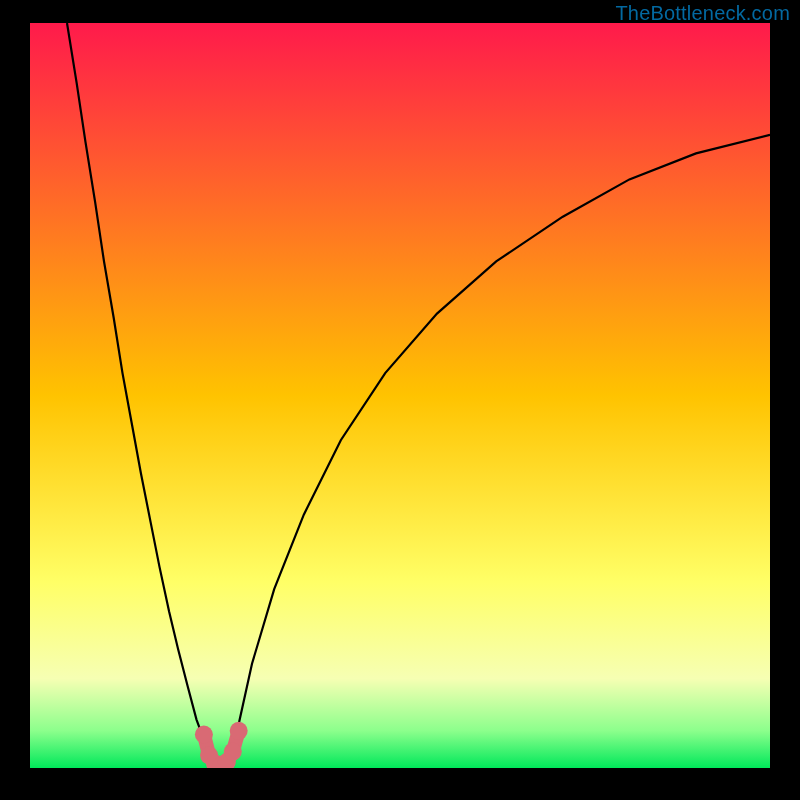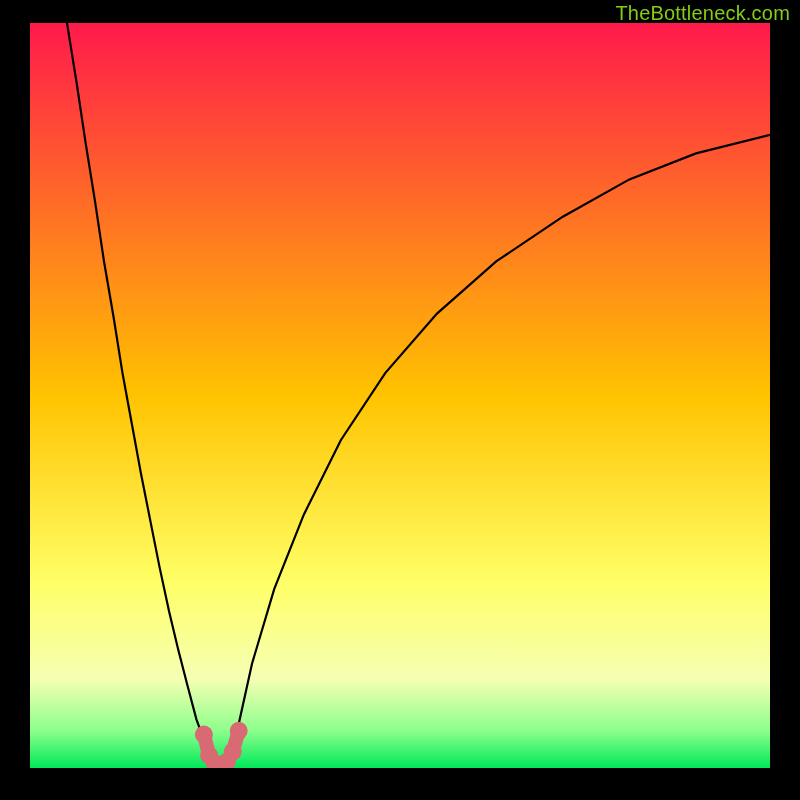--- a/index.html
+++ b/index.html
@@ -24,21 +24,21 @@
     top: 23px;
     width: 740px;
     height: 745px;
   }
   .watermark {
     position: absolute;
     top: 2px;
     right: 10px;
     font-family: Arial, Helvetica, sans-serif;
     font-size: 20px;
-    color: #84cc16;
+    color: #0369a1;
     letter-spacing: 0.2px;
   }
   svg { display: block; }
 </style>
 </head>
 <body>
 
 <div class="frame">
 
   <div class="watermark">TheBottleneck.com</div>

